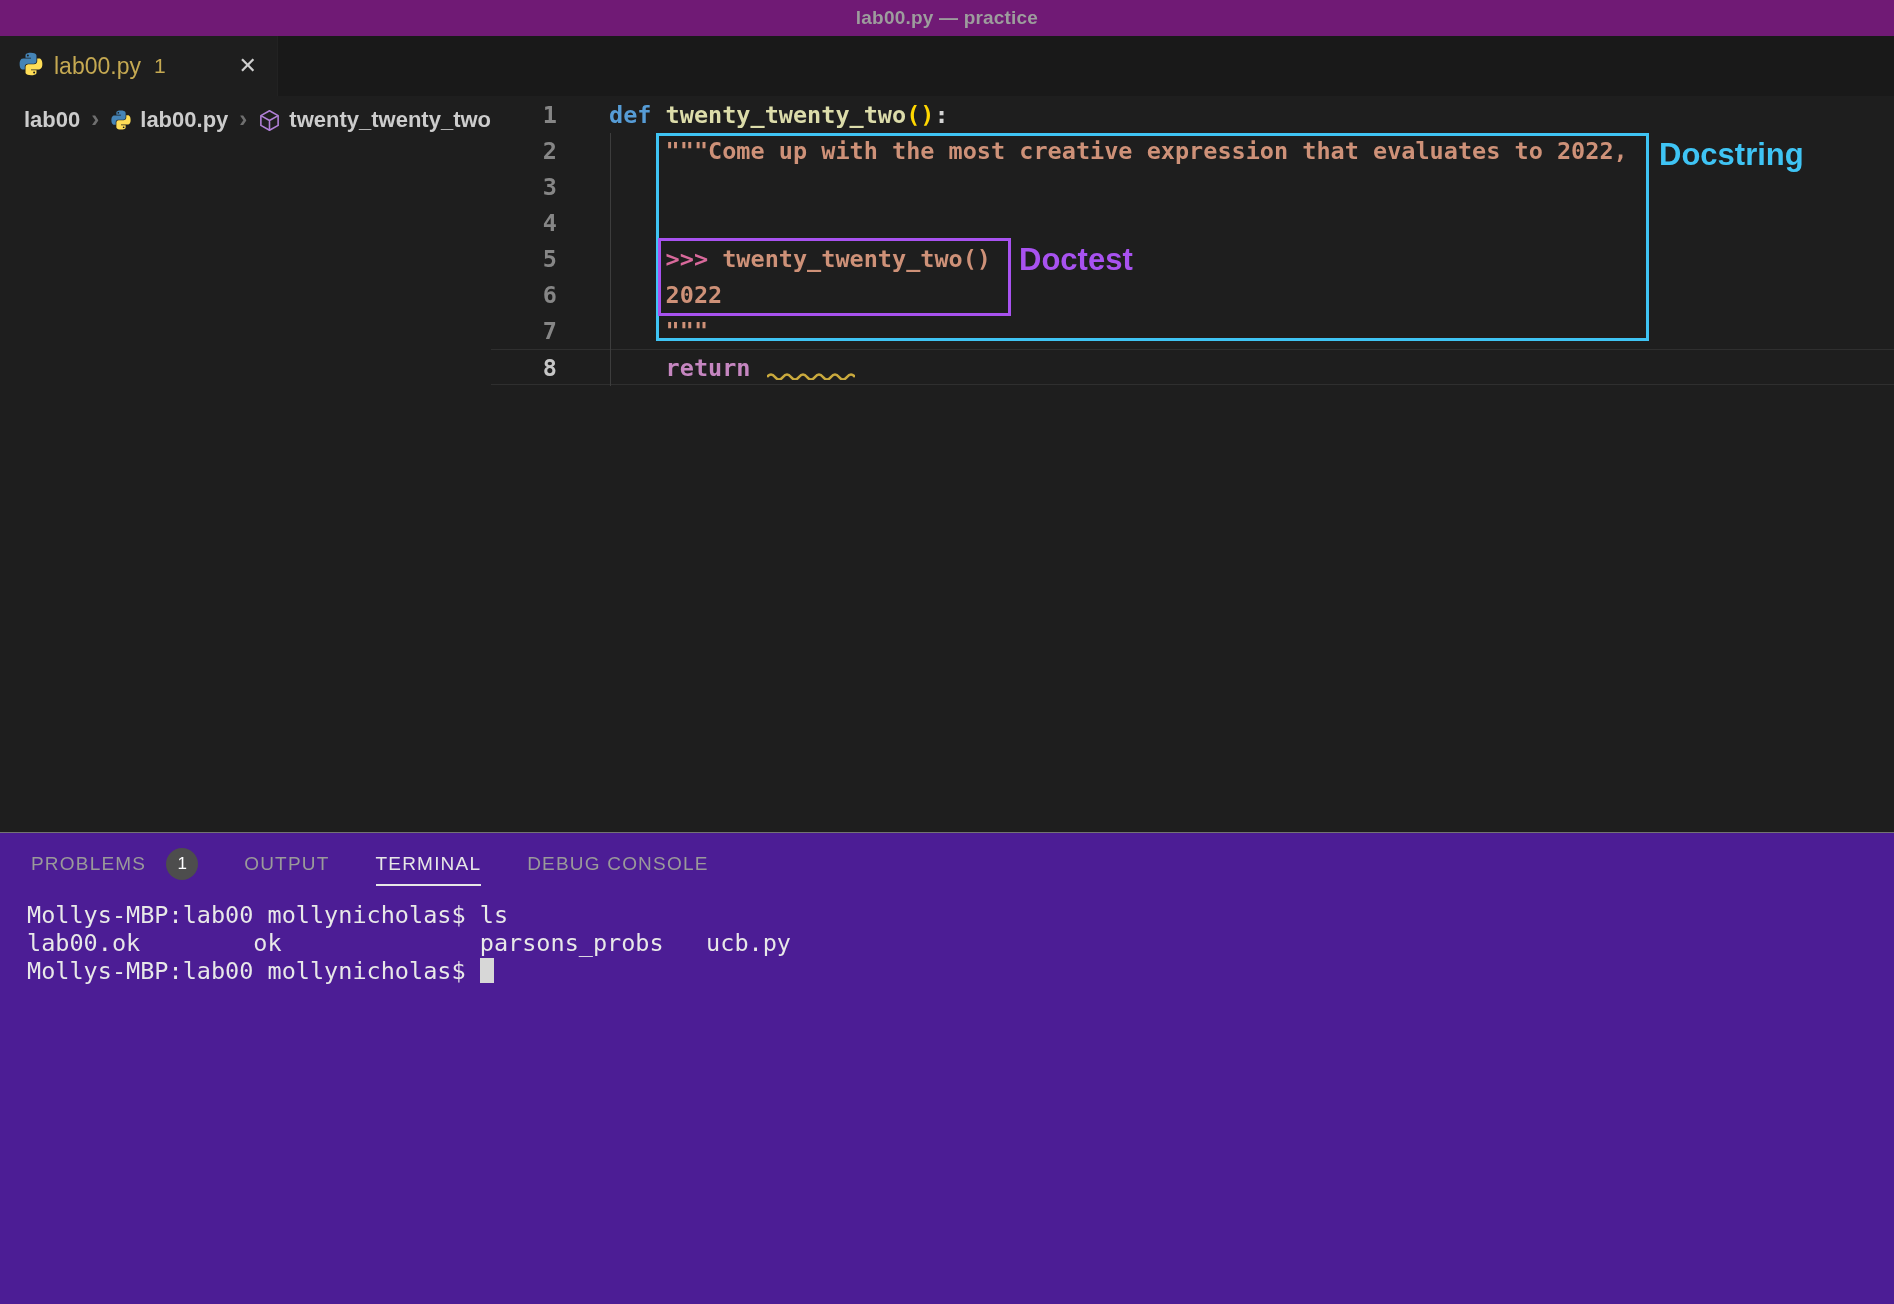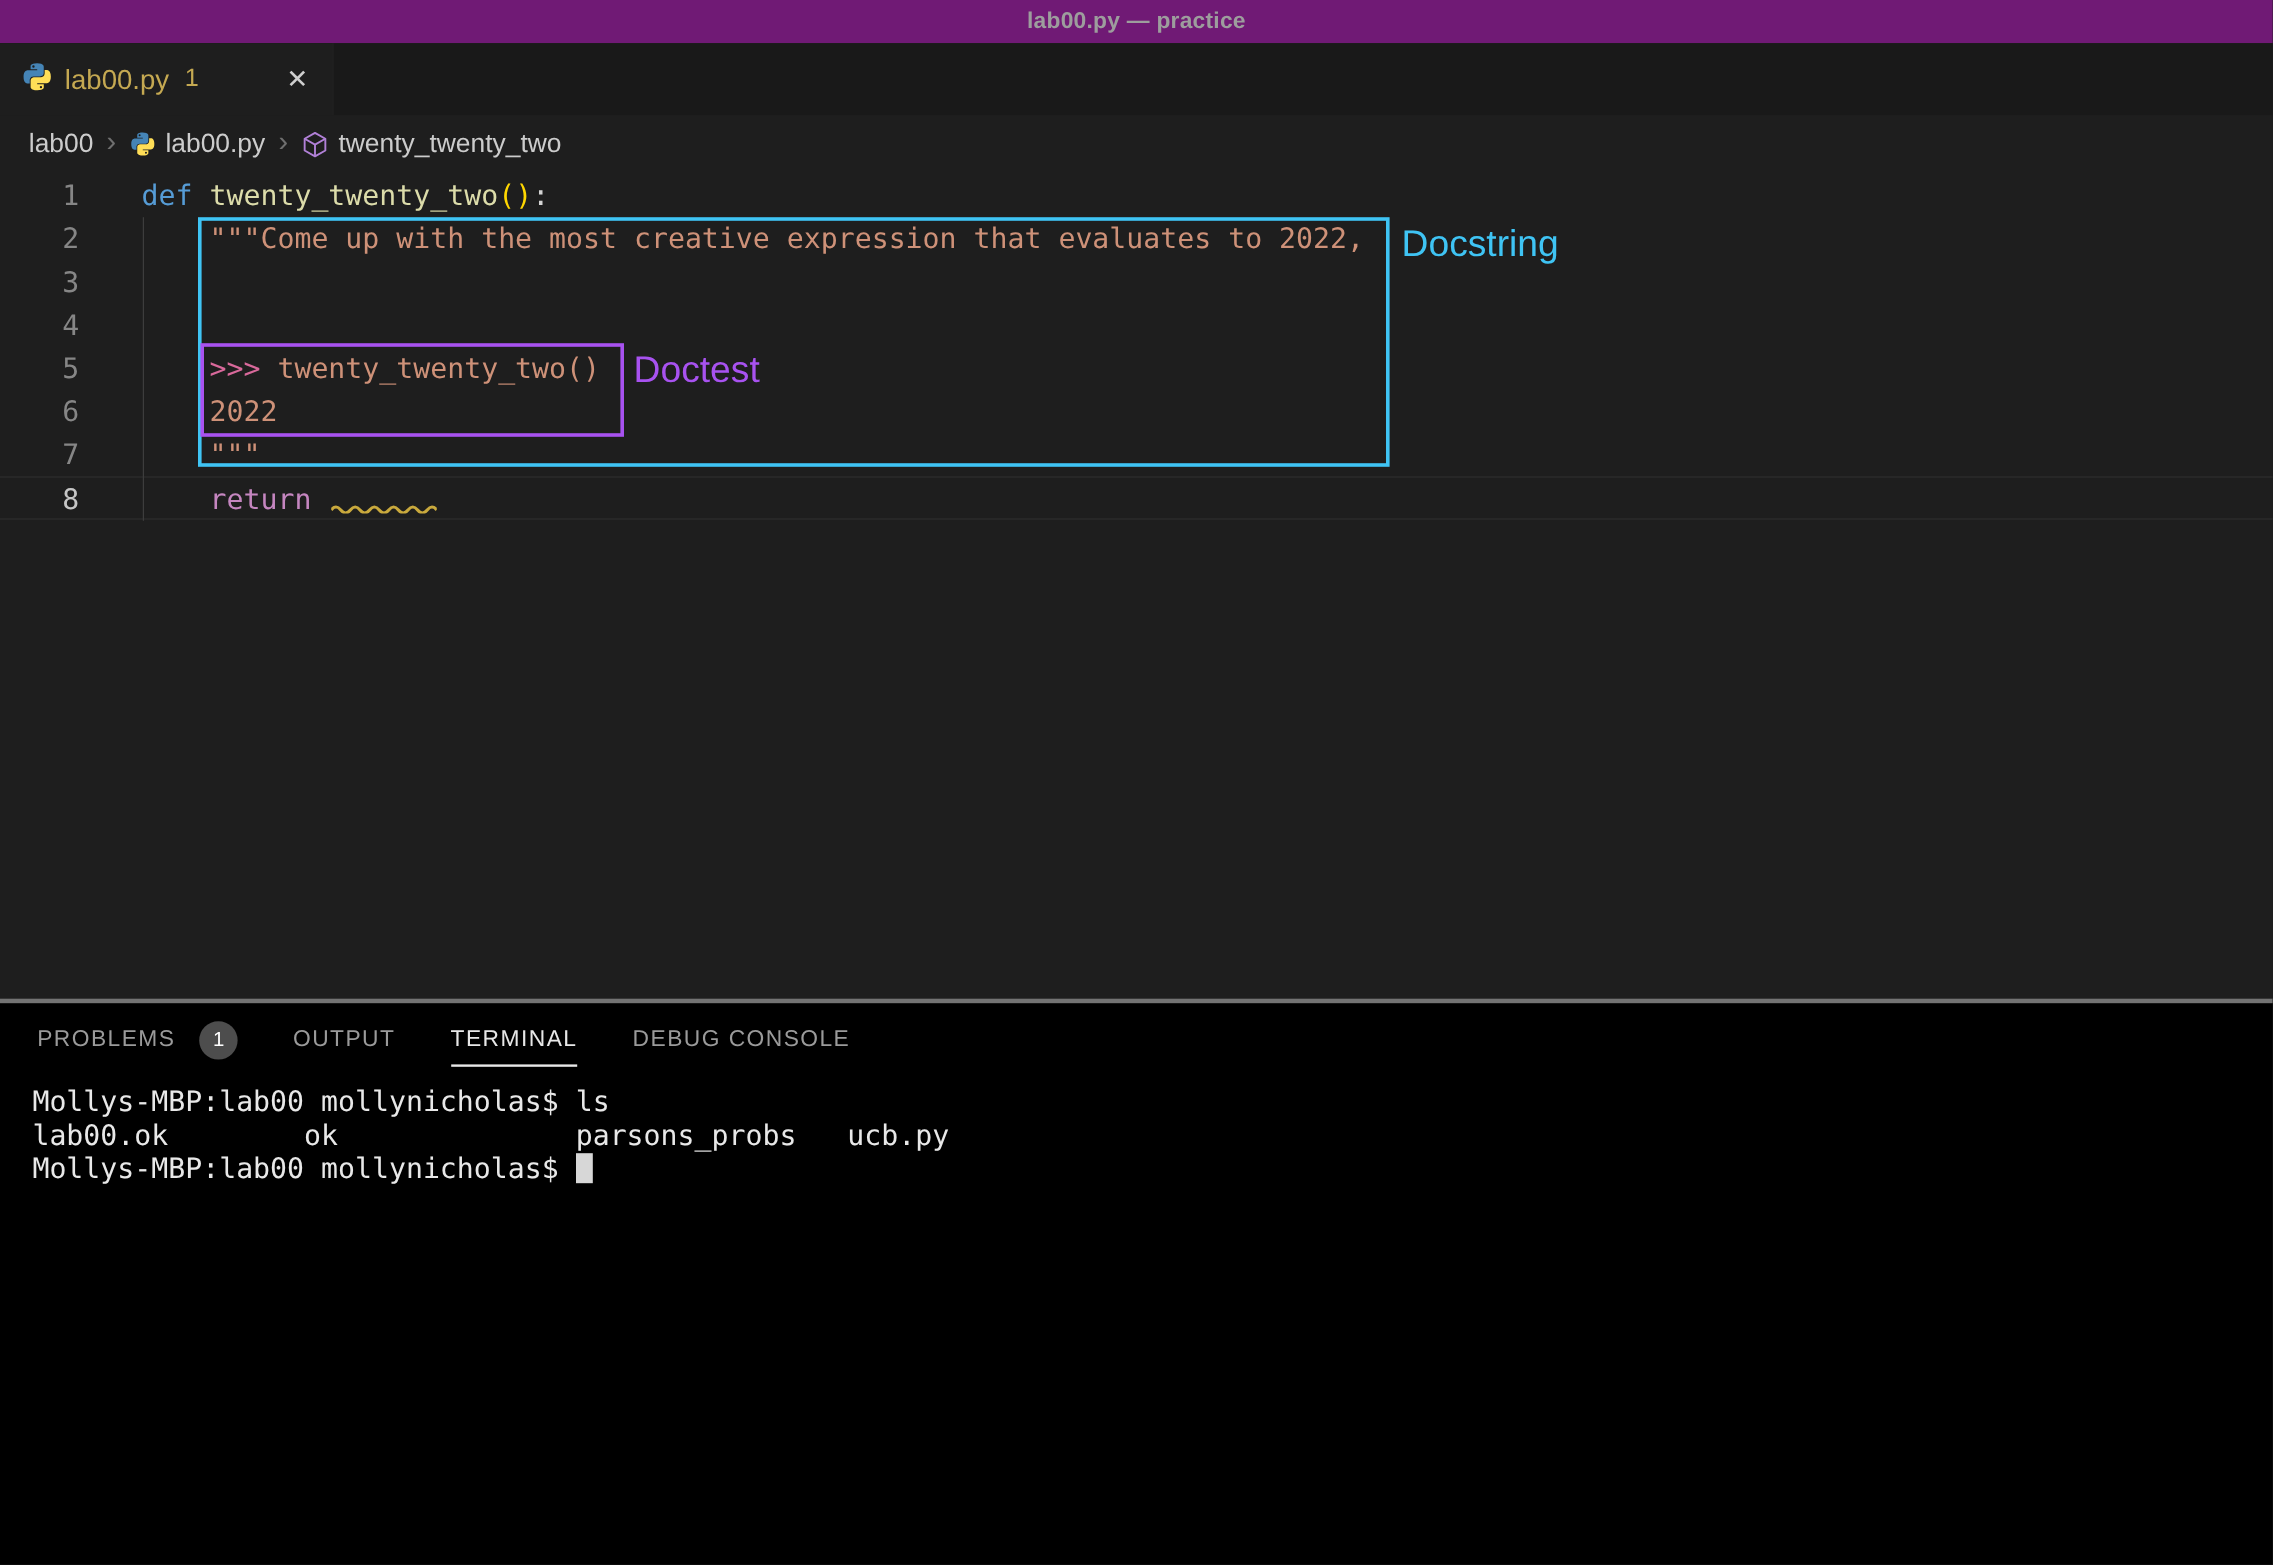--- a/index.html
+++ b/index.html
@@ -22,21 +22,21 @@
   .tab-badge { color:#c5a952; font-size:21px; margin-left:3px; }
   .tab-close { color:#cfcfcf; font-size:22px; margin-left:auto; padding:0 4px; }
 
   
   .breadcrumb { height:48px; flex:none; display:flex; align-items:center; padding-left:24px; gap:11px; font-size:22px; color:#cccccc; }
   .crumb { display:flex; align-items:center; gap:8px; cursor:pointer; }
   .crumb-sep { color:#6f6f6f; font-size:24px; line-height:1; margin-top:-3px; }
   .crumb svg { display:block; }
 
   
-  .editor { flex:1; display:flex; flex-direction:column; position:relative; background:#1e1e1e; }
+  .editor { flex:1; display:flex; flex-direction:row; position:relative; background:#1e1e1e;font-weight:bold; }
   .code { position:relative; flex:1; padding-top:1px; font-family:"DejaVu Sans Mono", monospace; font-size:23.5px; }
   .code-line { display:flex; height:36px; line-height:36px; }
   .code-line.active { border-top:1px solid #2f2f2f; border-bottom:1px solid #2f2f2f; }
   .line-num { width:66px; flex:none; text-align:right; color:#868686; user-select:none; }
   .code-line.active .line-num { color:#c6c6c6; }
   .line-content { padding-left:52px; white-space:pre; color:#d4d4d4; }
   .tok-kw     { color:#569cd6; }
   .tok-fn     { color:#dcdcaa; }
   .tok-paren  { color:#ffd700; }
   .tok-plain  { color:#d4d4d4; }
@@ -48,21 +48,21 @@
 
   
   .anno-box { position:absolute; border:3px solid; pointer-events:none; }
   .box-docstring { left:165px; top:37px; width:993px; height:208px; }
   .box-doctest  { left:167px; top:142px; width:353px; height:78px; }
   .anno-label { position:absolute; font-size:31px; font-family:"Liberation Sans", sans-serif; pointer-events:none; }
   .label-docstring { left:1168px; top:41px; }
   .label-doctest  { left:528px; top:146px; }
 
   
-  .panel { flex:none; height:472px; background:#000000; border-top:4px solid #737373; display:flex; flex-direction:column; }
+  .panel { flex:none; height:472px; background:#4c1d95; border-top:1px solid #737373; display:flex; flex-direction:column; }
   .panel-tabs { height:62px; flex:none; display:flex; align-items:center; padding-left:31px; }
   .panel-tab { margin-right:46px; height:100%; display:flex; align-items:center; position:relative; color:#9a9a9a; font-size:19px; letter-spacing:1.2px; cursor:pointer; }
   .panel-tab.active { color:#e7e7e7; }
   .panel-tab.active::after { content:""; position:absolute; left:0; right:0; bottom:9px; height:2px; background:#e7e7e7; }
   .panel-badge { margin-left:20px; width:32px; height:32px; border-radius:50%; background:#4d4d4d; color:#ffffff; font-size:17px; letter-spacing:0; display:flex; align-items:center; justify-content:center; }
 
   .terminal { flex:1; padding:6px 0 0 27px; font-family:"DejaVu Sans Mono", monospace; font-size:23.5px; color:#e8e8e8; cursor:text; }
   .term-line { height:28px; line-height:28px; white-space:pre; }
   .term-cursor { display:inline-block; width:14px; height:25px; background:#d7d7d7; vertical-align:-4px; }
 </style>

